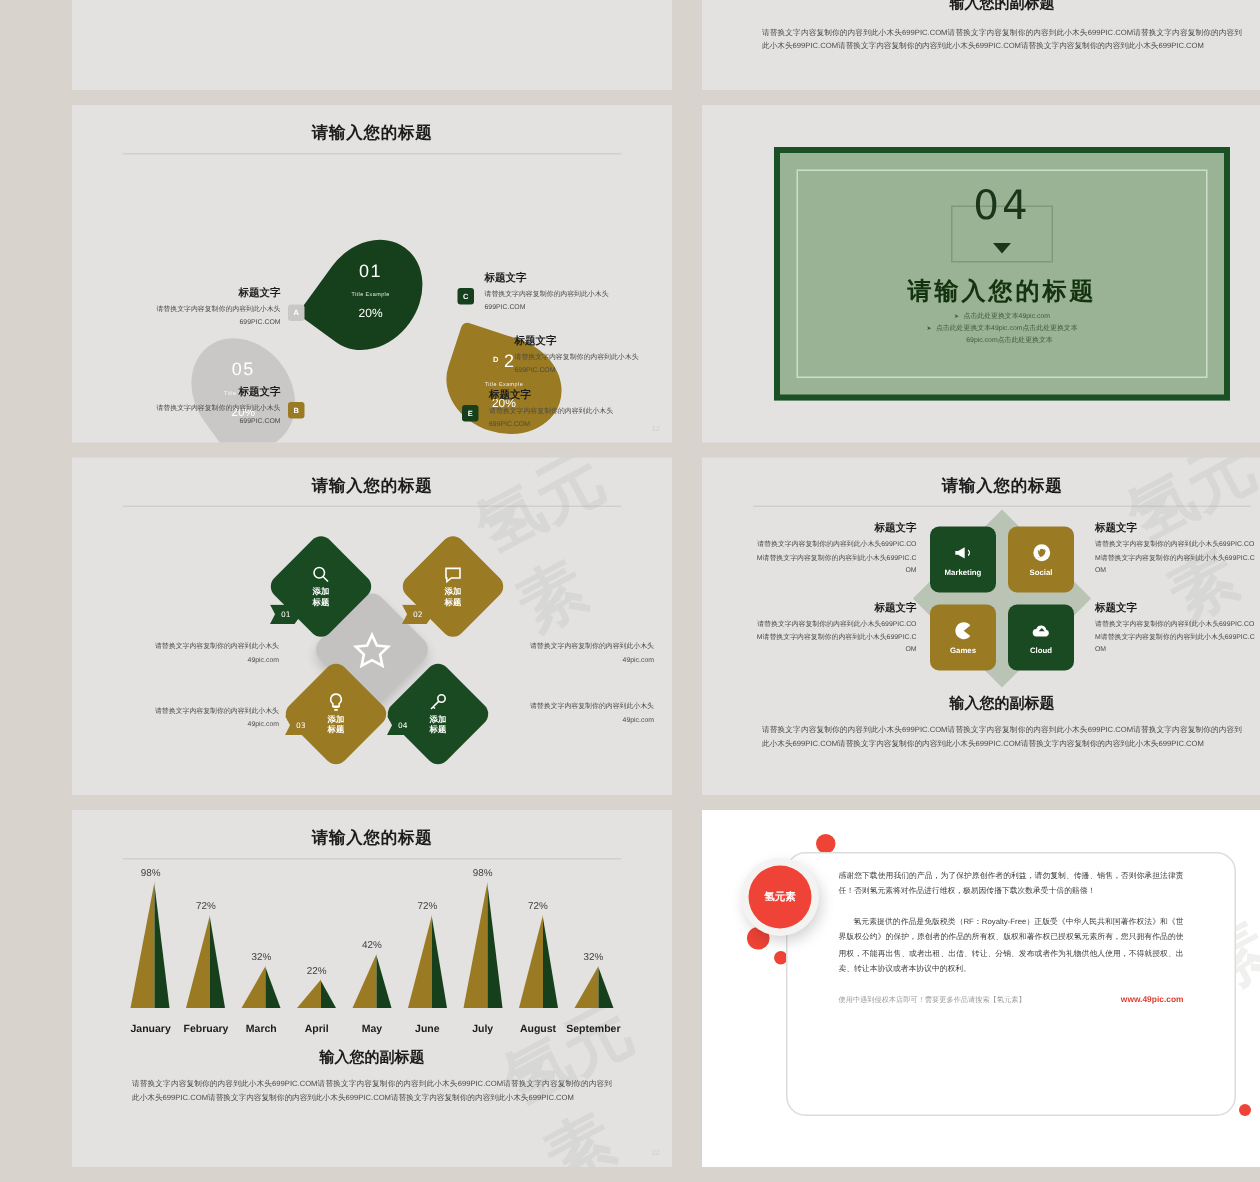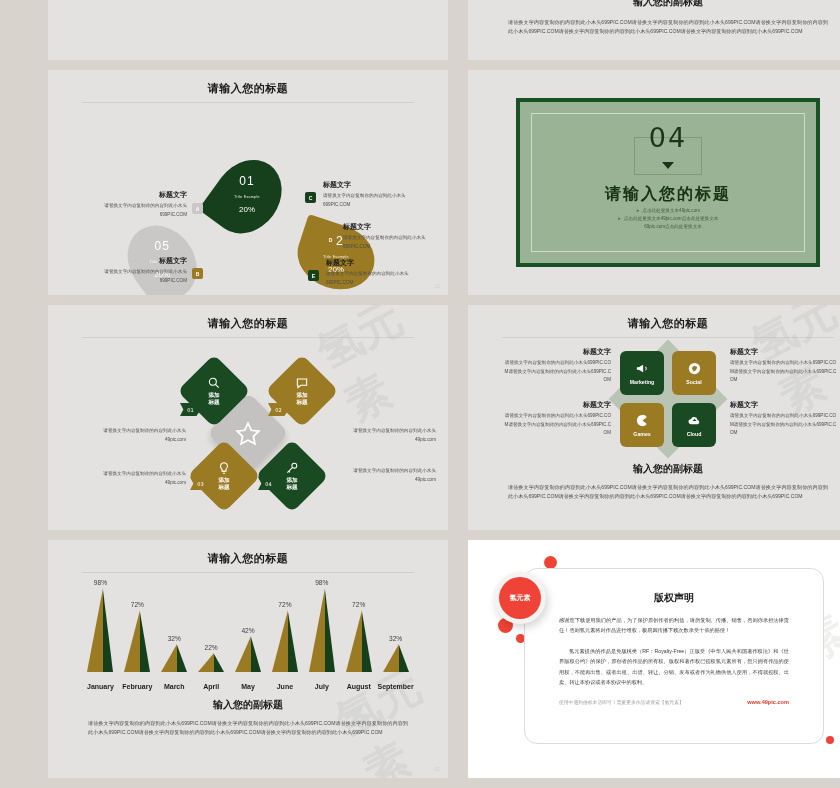--- a/index.html
+++ b/index.html
@@ -494,21 +494,20 @@
       <div class="wmbig" style="left:250px;top:90px;color:rgba(180,178,176,.2)">氢元素</div>
 
       <div class="dot" style="left:76px;top:16px;width:13px;height:13px;"></div>
       <div class="dot" style="left:86px;top:32px;width:20px;height:20px;"></div>
       <div class="dot" style="left:30px;top:78px;width:15px;height:15px;"></div>
       <div class="dot" style="left:48px;top:94px;width:9px;height:9px;"></div>
       <div class="dot" style="left:333px;top:184px;width:17px;height:17px;"></div>
       <div class="dot" style="left:358px;top:196px;width:8px;height:8px;"></div>
 
       <div class="cp-card">
-        <div class="cp-ttl">版权声明</div>
         <div class="cp-p">感谢您下载使用我们的产品，为了保护原创作者的利益，请勿复制、传播、销售，否则你承担法律责任！否则氢元素将对作品进行维权，极易因传播下载次数承受十倍的赔偿！</div>
         <div class="cp-p cp-p2">氢元素提供的作品是免版税类（RF：Royalty-Free）正版受《中华人民共和国著作权法》和《世界版权公约》的保护，原创者的作品的所有权、版权和著作权已授权氢元素所有，您只拥有作品的使用权，不能再出售、或者出租、出借、转让、分销、发布或者作为礼物供他人使用，不得就授权、出卖、转让本协议或者本协议中的权利。</div>
         <div class="cp-foot">
           <span class="cp-note">使用中遇到侵权本店即可！需要更多作品请搜索【氢元素】</span>
           <span class="cp-url">www.49pic.com</span>
         </div>
       </div>
 
       <div class="cp-logo">
         <i>氢元素</i>

